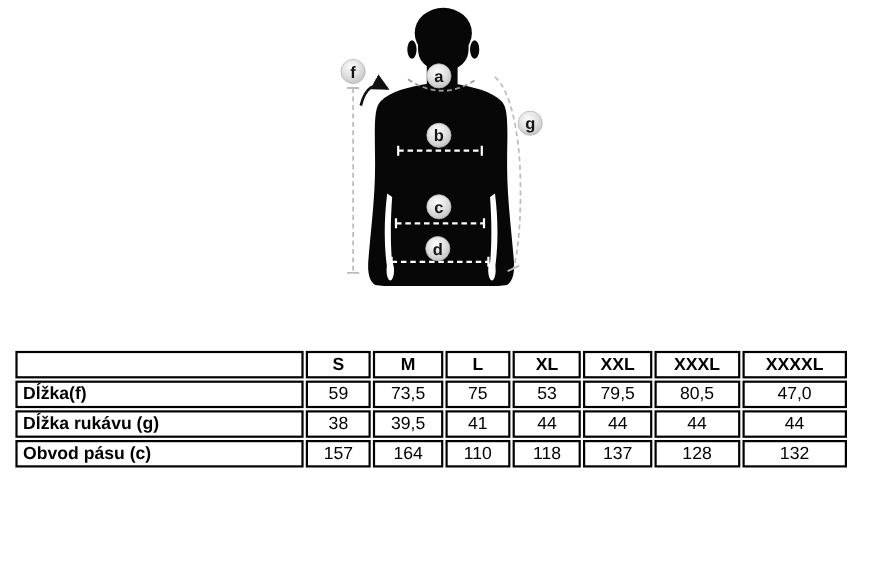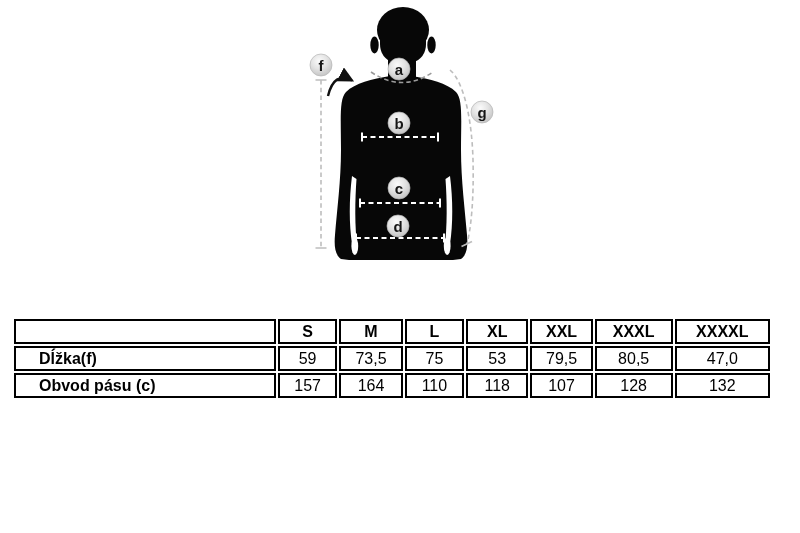--- a/index.html
+++ b/index.html
@@ -9,21 +9,21 @@
   .ball-letter{font-family:"Liberation Sans",sans-serif;font-size:15px;font-weight:bold;fill:#161616;text-anchor:middle;}
   .wdash{stroke:#fff;stroke-width:2;stroke-dasharray:5 3.5;fill:none;}
   .wtick{stroke:#fff;stroke-width:2;fill:none;}
   .gdash{stroke:#bdbdbd;stroke-width:1.6;stroke-dasharray:4.5 3.2;fill:none;}
   .gtick{stroke:#bdbdbd;stroke-width:1.6;fill:none;}
   .neckdash{stroke:#9a9a9a;stroke-width:1.6;stroke-dasharray:4.5 3;fill:none;}
 
   .size-table{position:absolute;left:12px;top:317px;width:760px;border-collapse:separate;border-spacing:2px;table-layout:fixed;background:#fff;}
   .size-table th,.size-table td{border:2px solid #000;height:21px;padding:0;font-size:16px;color:#000;text-align:center;vertical-align:middle;overflow:hidden;white-space:nowrap;background:#fff;}
   .size-table th{font-weight:bold;}
-  .size-table td.rowlabel{text-align:left;padding-left:23px;font-weight:bold;}
+  .size-table td.rowlabel{text-align:left;padding-left:5px;font-weight:bold;}
 </style>
 </head>
 <body>
 
 <svg class="diagram-svg" width="800" height="533" viewBox="0 0 800 533">
   <defs>
     <radialGradient id="ballGrad" cx="42%" cy="32%" r="78%">
       <stop offset="0%" stop-color="#fbfbfb"></stop>
       <stop offset="45%" stop-color="#e4e4e4"></stop>
       <stop offset="85%" stop-color="#c7c7c7"></stop>
@@ -132,23 +132,33 @@
         <td class="rowlabel">Dĺžka(f)</td>
         <td>59</td>
         <td>73,5</td>
         <td>75</td>
         <td>53</td>
         <td>79,5</td>
         <td>80,5</td>
         <td>47,0</td>
       </tr>
       <tr>
+        <td class="rowlabel">Dĺžka rukávu (g)</td>
+        <td>38</td>
+        <td>39,5</td>
+        <td>41</td>
+        <td>44</td>
+        <td>44</td>
+        <td>44</td>
+        <td>44</td>
+      </tr>
+      <tr>
         <td class="rowlabel">Obvod pásu (c)</td>
         <td>157</td>
         <td>164</td>
         <td>110</td>
         <td>118</td>
-        <td>107</td>
+        <td>137</td>
         <td>128</td>
         <td>132</td>
       </tr>
     </tbody>
 </table>
 
 </body></html>

